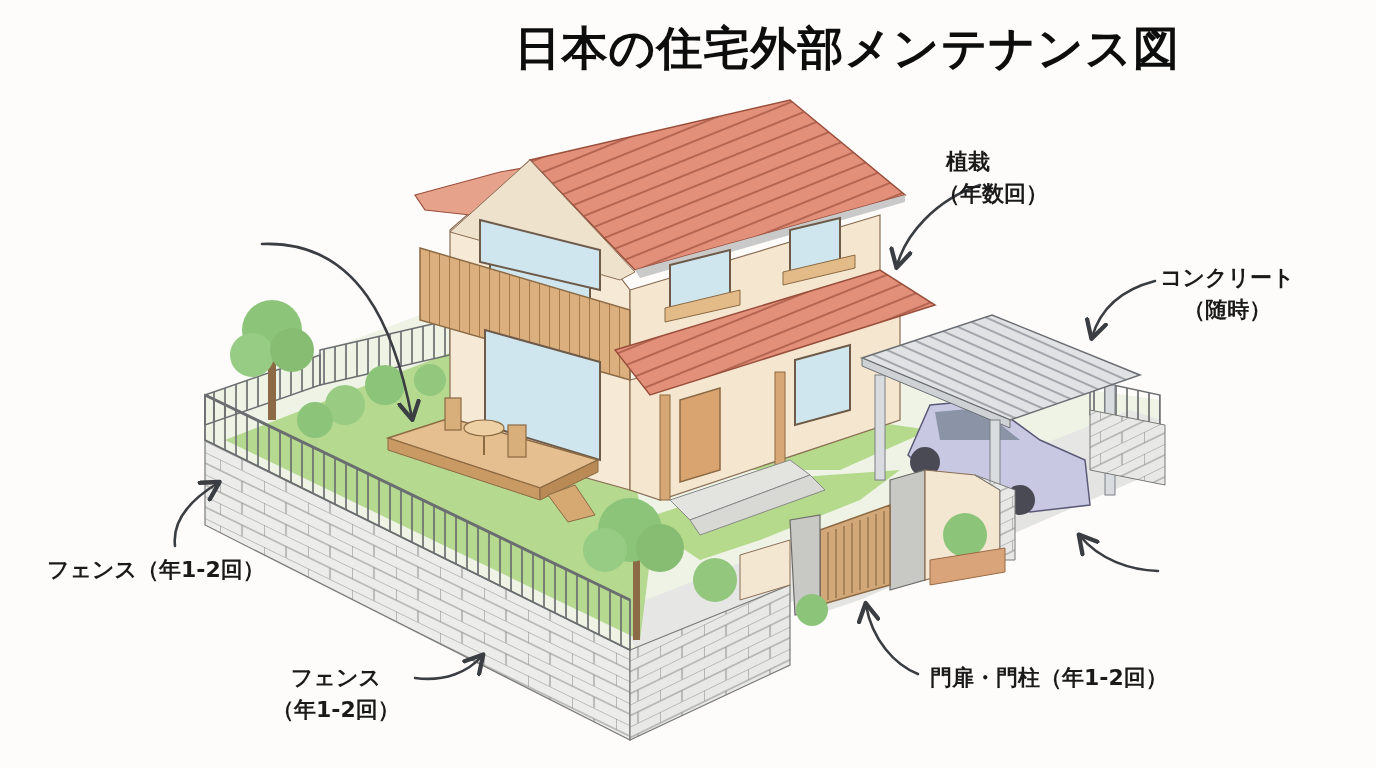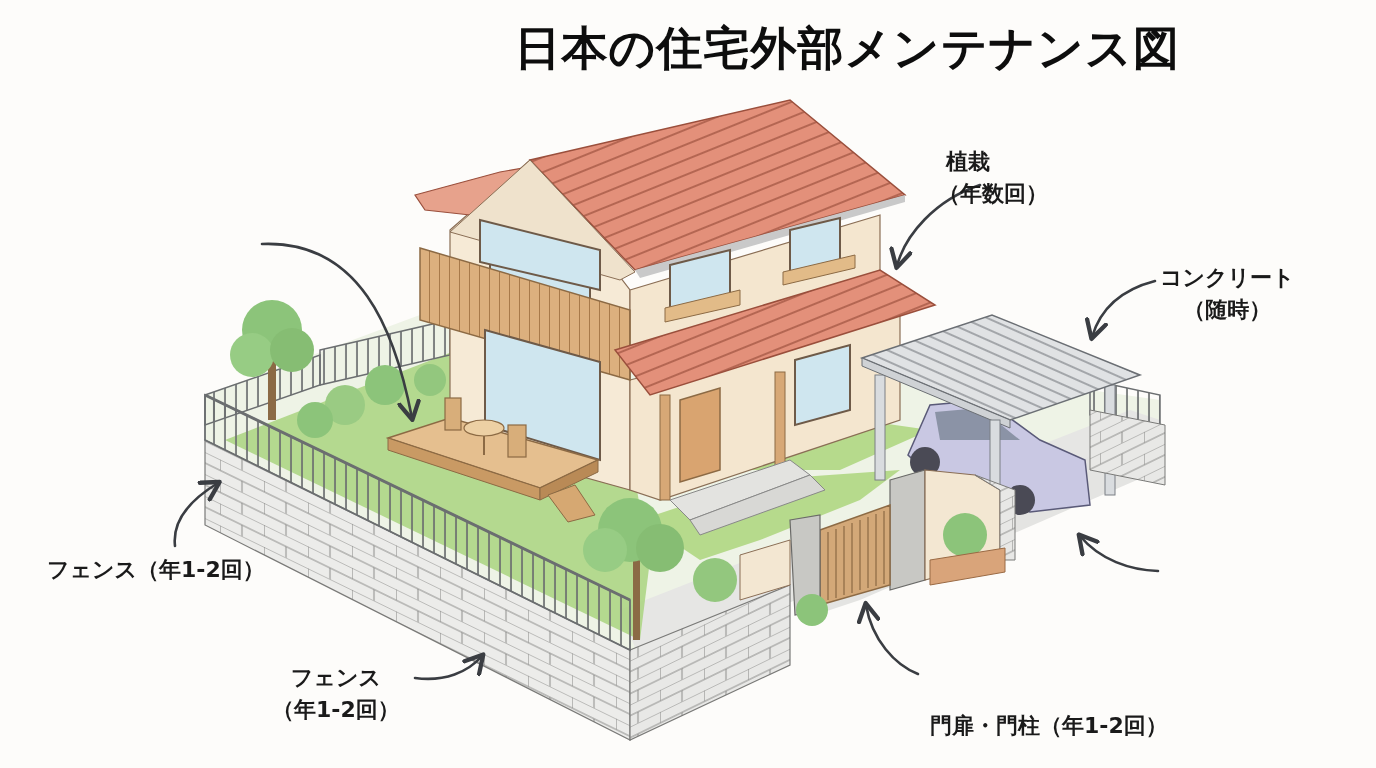--- a/index.html
+++ b/index.html
@@ -198,15 +198,15 @@
 </div>
 
 <div class="label" style="left:1166px; top:554px;">
 </div>
 
 <div class="label inline" style="left:272px; top:662px;">
   <span class="sub">フェンス</span>
   <span class="sub">（年1-2回）</span>
 </div>
 
-<div class="label inline" style="left:930px; top:662px;margin-top:48px;">
+<div class="label inline" style="left:930px; top:662px;">
   <span>門扉・門柱（年1-2回）</span>
 </div>
 
 </body></html>

